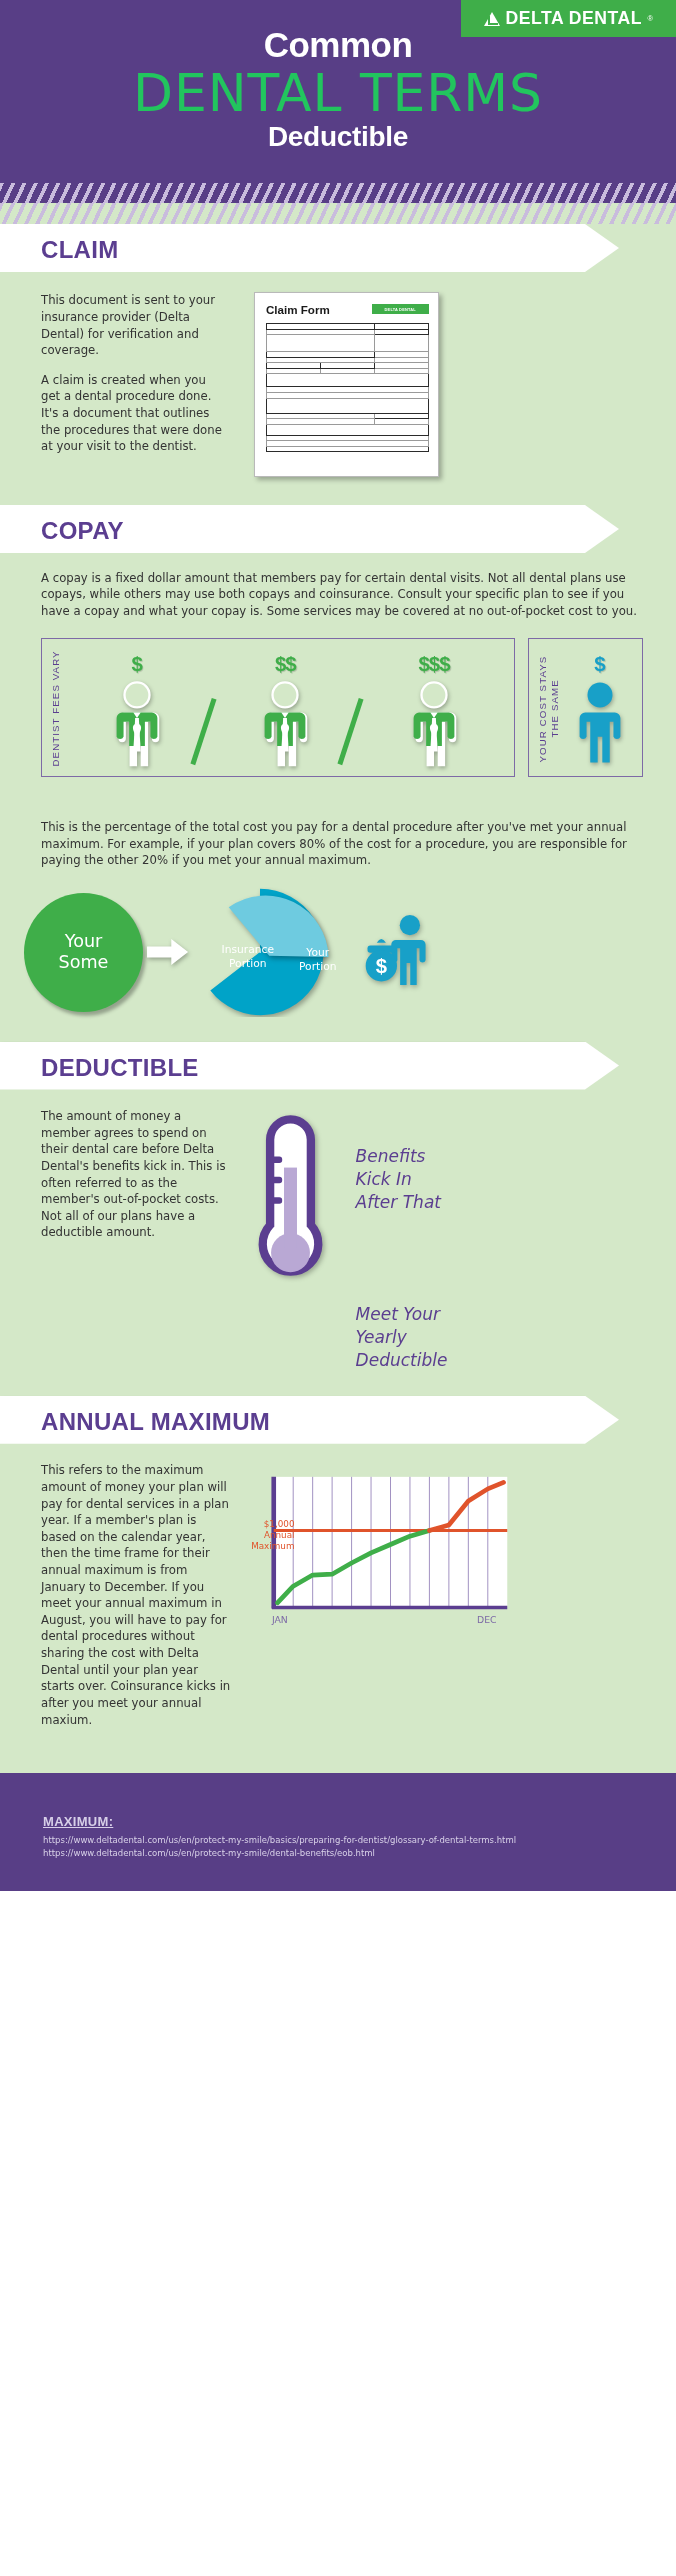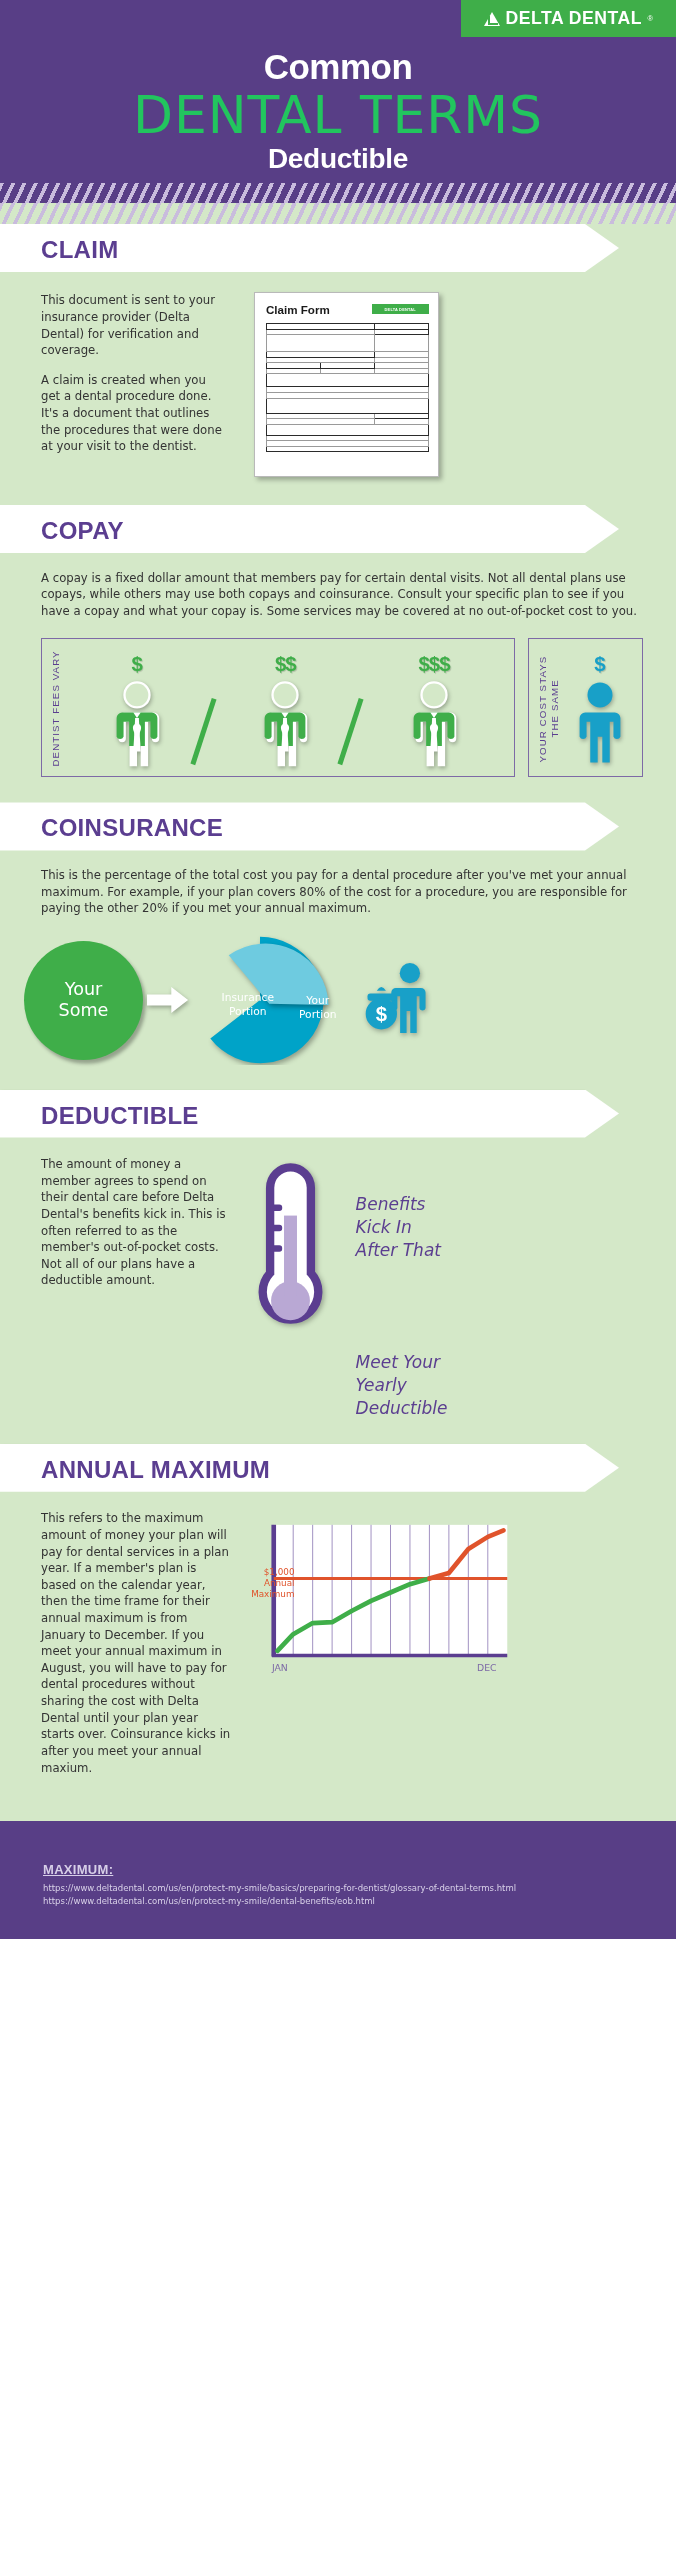--- a/index.html
+++ b/index.html
@@ -25,21 +25,21 @@
     background: #3fae49;
     display: flex; align-items: center; justify-content: center;
     gap: 5.6px;
   }
   .logo-tri { width: 0; height: 0; border-left: 8.3px solid transparent;
               border-right: 8.3px solid transparent; border-bottom: 14px solid #fff; position: relative;}
   .logo-tri::after{ content:""; position:absolute; left:-3.7px; top:4.6px; width:7.4px; height:7.4px;
               border-left:2.8px solid #3fae49; border-bottom:2.8px solid #3fae49; transform:skewX(0deg);}
   .logo-text { color: #fff; font-weight: bold; font-size: 17.6px; letter-spacing: 0.5px; font-family:"Liberation Sans",sans-serif;}
   .logo-reg { color:#fff; font-size:7.4px; vertical-align: super; }
-  .title-wrap { text-align: center; padding-top: 48px; }
+  .title-wrap { text-align: center; padding-top: 26px; }
   .t-line1 { color:#fff; font-size:35px; font-weight:bold; line-height:1.08; letter-spacing:-0.5px;}
   .t-line2 { color:#22c55e; font-size:52px; font-weight:400; line-height:1.12; letter-spacing:0.9px; font-family:"DejaVu Sans", sans-serif;}
   .t-line3 { color:#fff; font-size:28px; font-weight:bold; line-height:1.1; letter-spacing:-0.3px;}
   .stripe-band { position: relative; height: 41px; overflow:hidden; }
   .stripe-band .top-half{ position:absolute; top:0; left:0; right:0; height:20.4px; background:#583E86;
      background-image: repeating-linear-gradient(115deg, #c9bcdd 0px, #c9bcdd 3.7px, transparent 3.7px, transparent 10.2px);}
   .stripe-band .bot-half{ position:absolute; top:20.4px; left:0; right:0; height:20.4px; background:#d4e8c8;
      background-image: repeating-linear-gradient(115deg, #c9bcdd 0px, #c9bcdd 3.7px, transparent 3.7px, transparent 10.2px);}
 
   
@@ -316,25 +316,20 @@
               <circle cx="28" cy="15" r="13.5" fill="#18a0c8"></circle>
               <path d="M12 34 h32 a6 6 0 0 1 6 6 v20 a4 4 0 0 1 -7.5 0 v-16 h-4 v44 h-8 v-28 h-5 v28 h-8 v-44 h-4 v16 a4 4 0 0 1 -7.5 0 v-20 a6 6 0 0 1 6 -6 z" fill="#18a0c8"></path>
             </svg>
           </div>
         </div>
       </div>
     </div>
   </div>
 
   <div class="section">
-    <div class="banner-row">
-      <div class="banner">
-        <h2>COINSURANCE</h2>
-      </div>
-    </div>
     <div class="coins-wrap">
       <p class="body-text">This is the percentage of the total cost you pay for a dental procedure after you've met your annual maximum. For example, if your plan covers 80% of the cost for a procedure, you are responsible for paying the other 20% if you met your annual maximum.</p>
     </div>
     <div class="coins-fig">
       <div class="bill-circle">
         <span>Your</span>
         <span>Some</span>
       </div>
       <div class="arrow-r">
         <svg width="43" height="28" viewBox="0 0 46 30" style="filter:drop-shadow(1.9px 2.8px 1.9px rgba(0,0,0,.3))">

